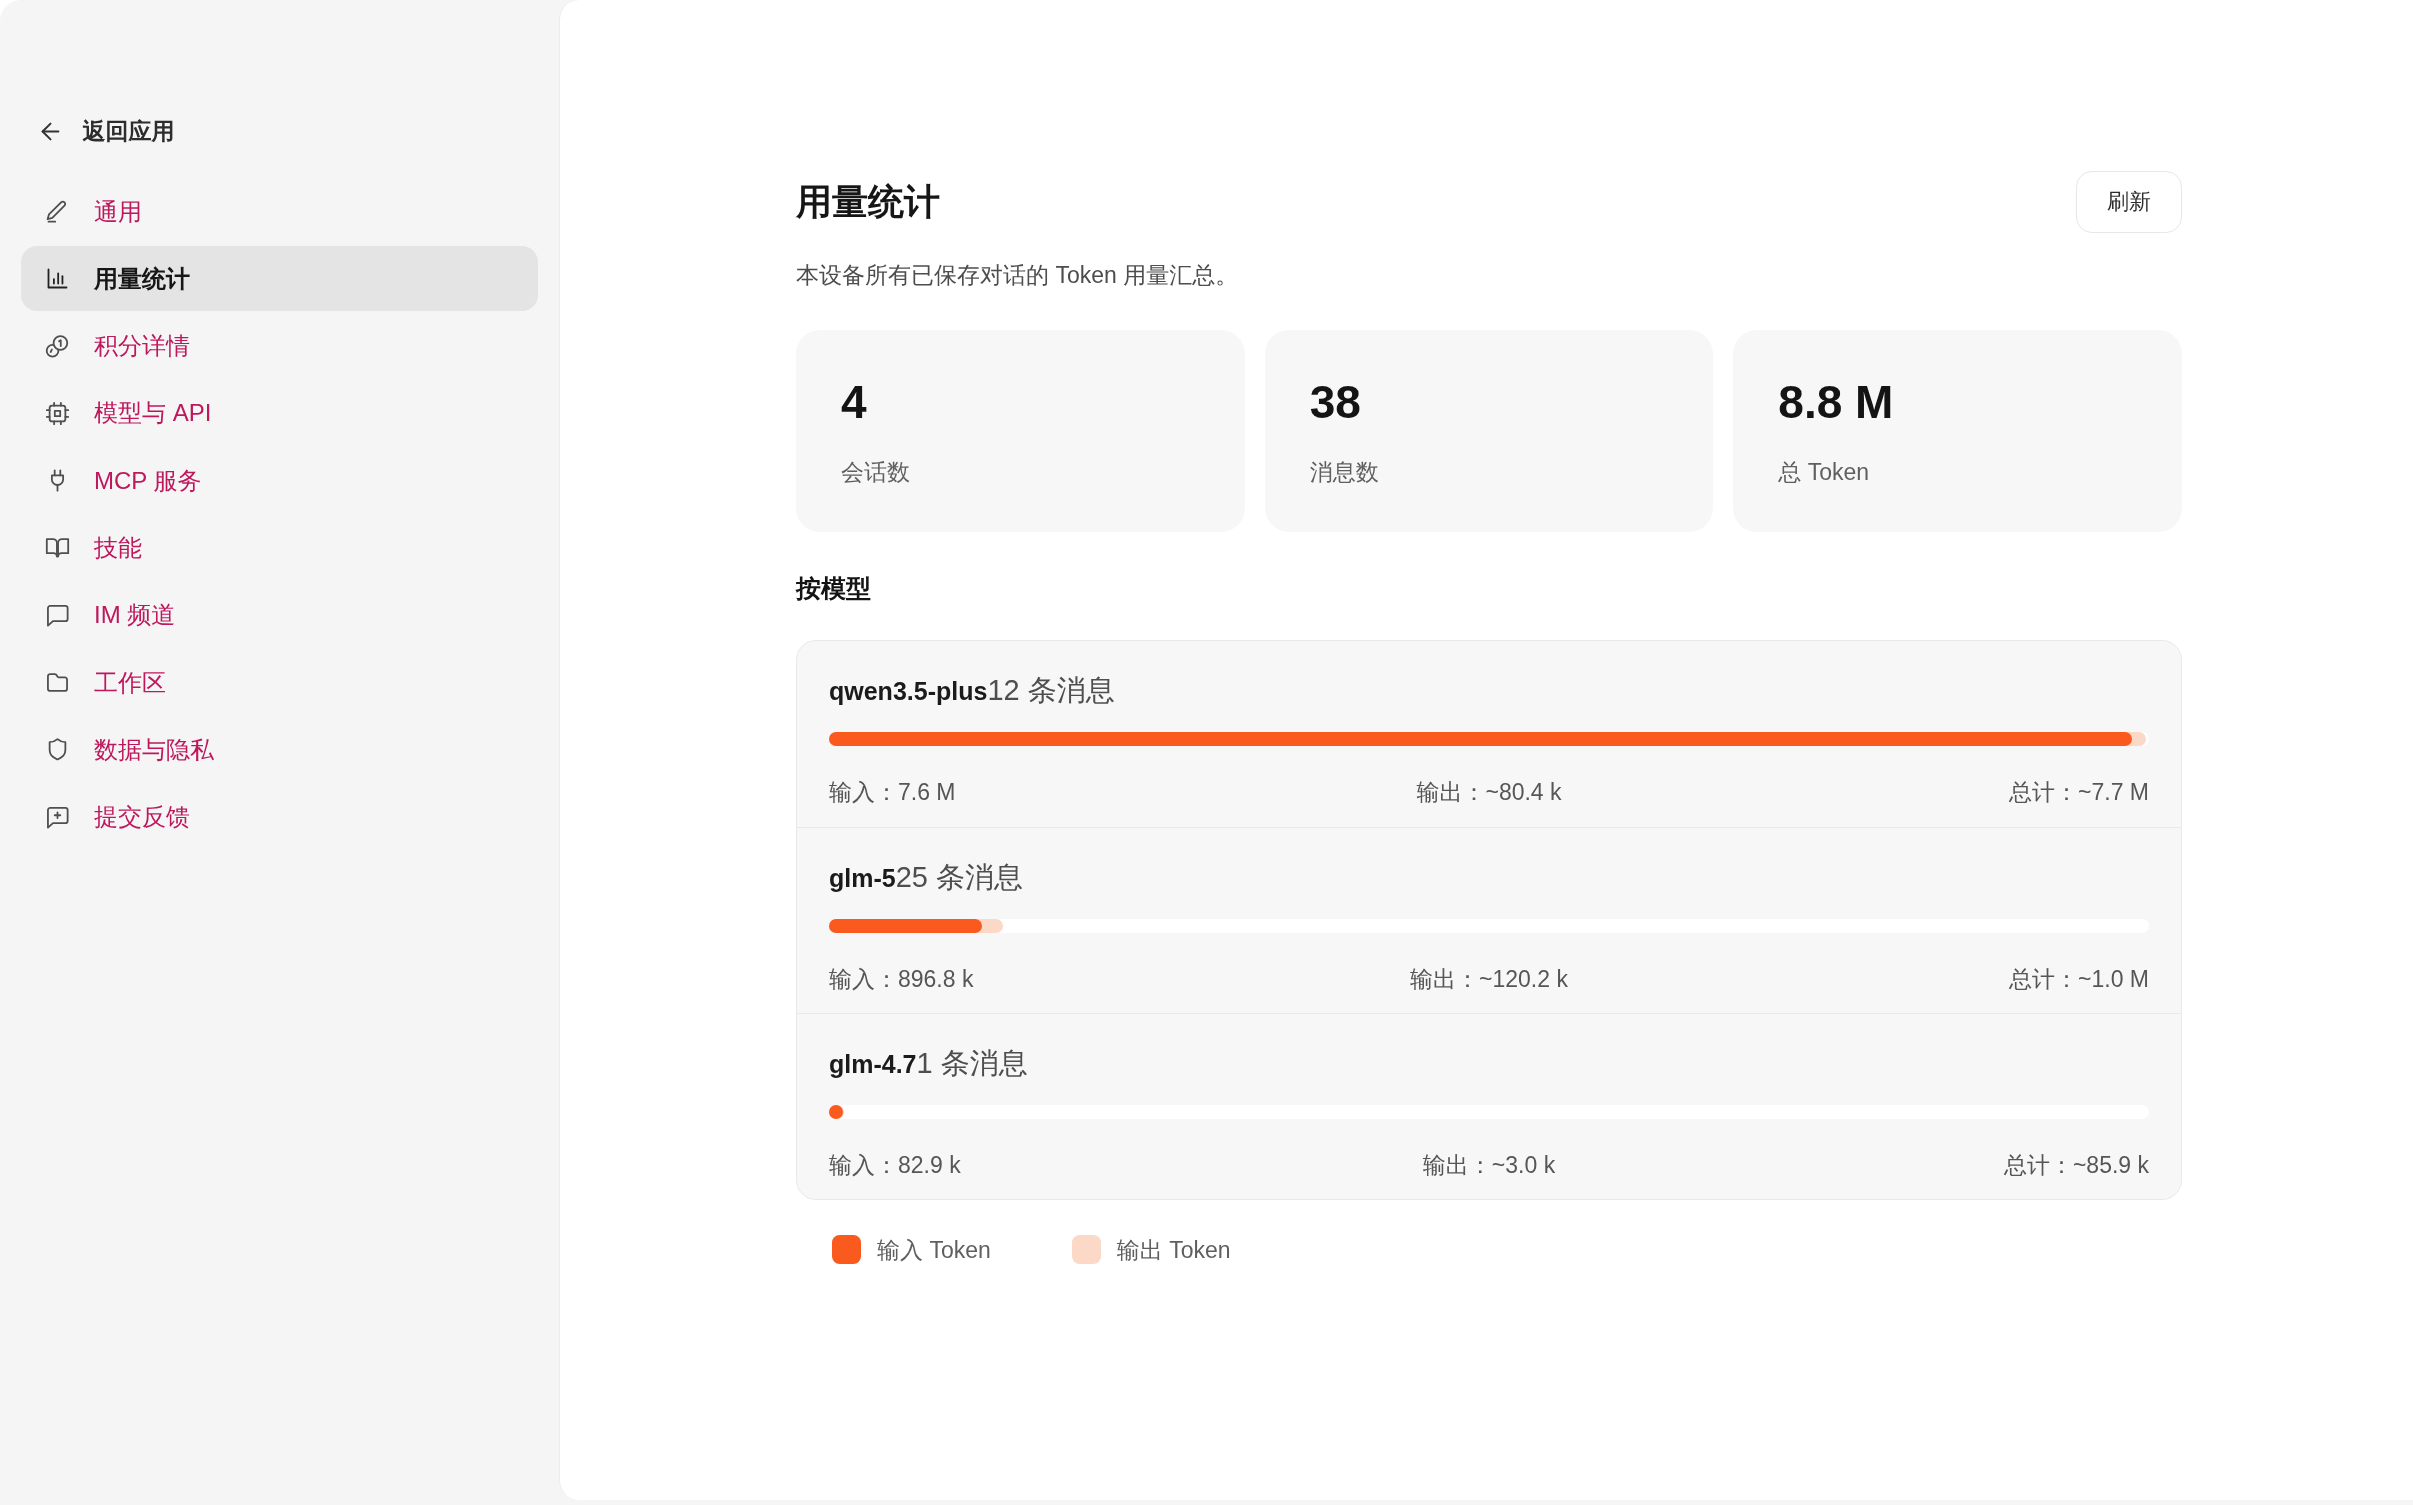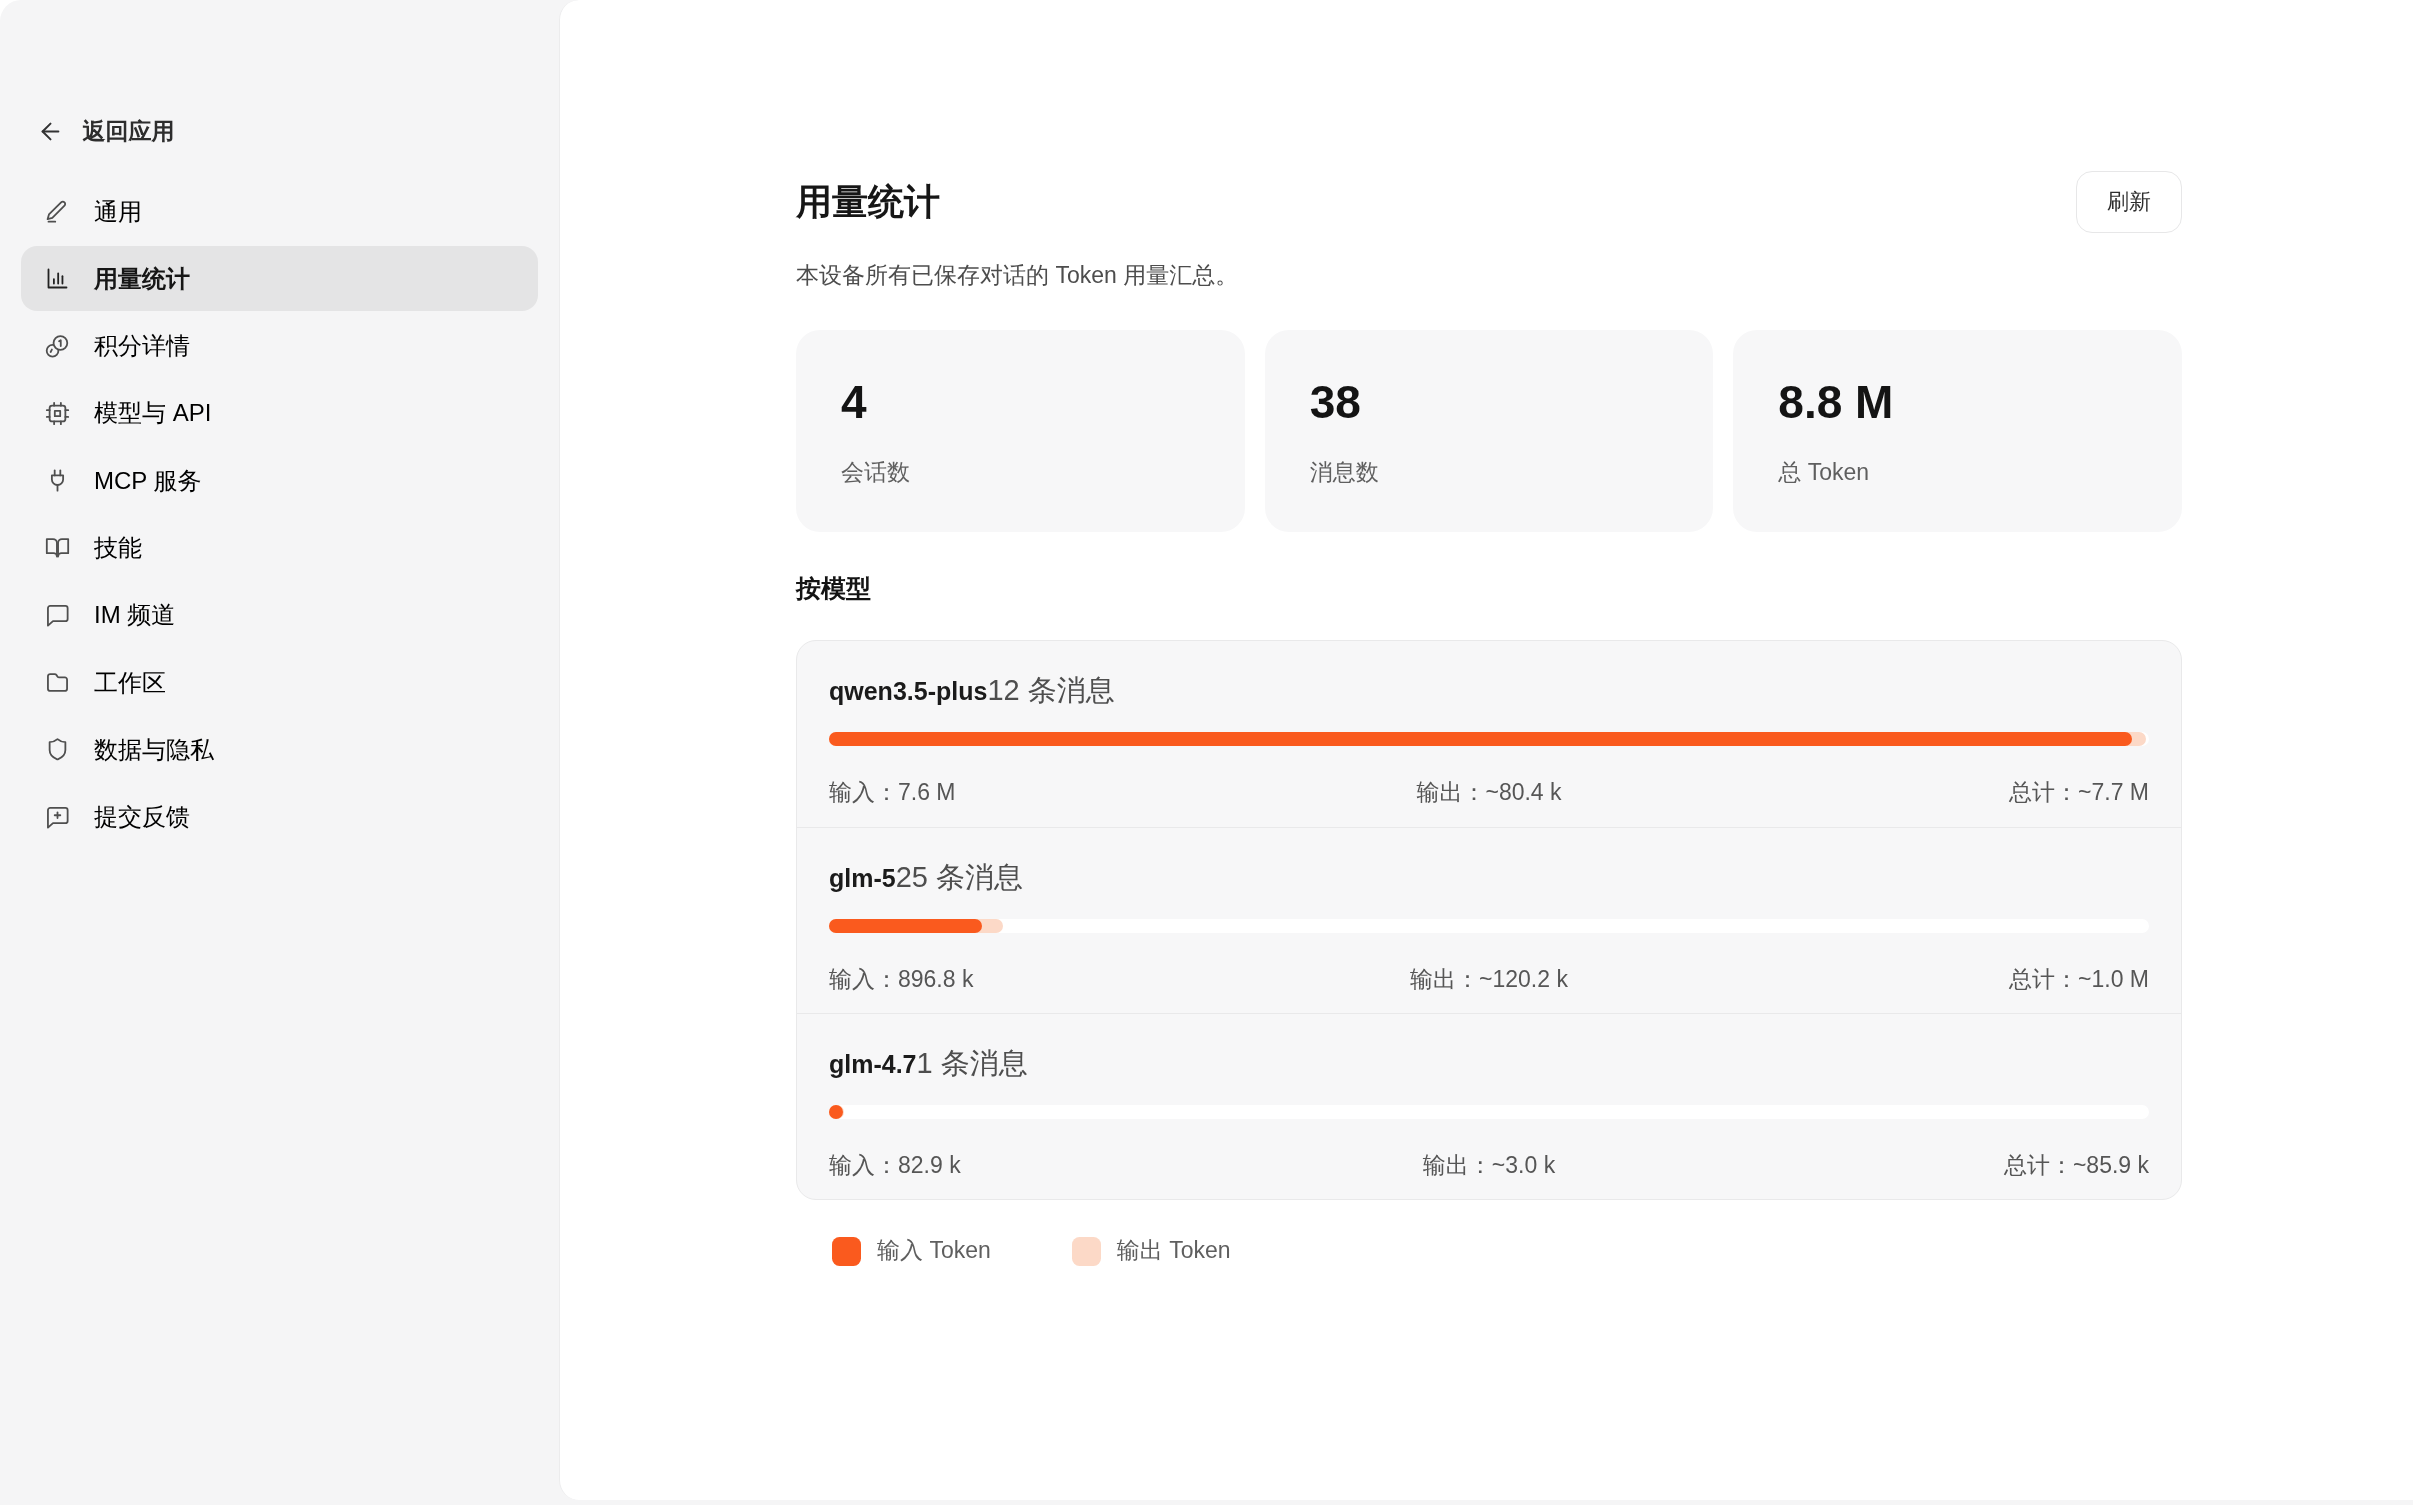--- a/index.html
+++ b/index.html
@@ -22,21 +22,21 @@
     display:flex;align-items:center;gap:18.6px;
     padding-left:16px;height:49px;
     color:#2d2d2d;font-size:23px;font-weight:700;
     cursor:pointer;
   }
   .back-row svg{width:27px;height:27px;stroke:#333;}
   .nav{margin-top:23px;display:flex;flex-direction:column;gap:2.3px;}
   .nav-item{
     display:flex;align-items:center;gap:23px;
     height:65px;padding:0 23px;border-radius:16px;
-    font-size:24px;color:#000000;cursor:pointer;white-space:nowrap;
+    font-size:24px;color:#be185d;cursor:pointer;white-space:nowrap;
   }
   .nav-item .icon{display:flex;align-items:center;}
   .nav-item svg{width:27px;height:27px;stroke:#4f4f4f;fill:none;}
   .nav-item.active{background:#e4e4e5;color:#161616;font-weight:700;}
   .nav-item.active svg{stroke:#222;}
 
   
   .panel{
     position:absolute;left:559px;top:0;right:0;bottom:4.6px;
     background:#ffffff;border-left:1.2px solid #ececed;
@@ -79,21 +79,21 @@
   .seg{position:absolute;left:0;top:0;height:14px;border-radius:7px;}
   .seg.in{z-index:2;}
   .model-stats{
     margin-top:31px;display:grid;grid-template-columns:1fr auto 1fr;
     font-size:23px;color:#565656;
   }
   .model-stats .cell-mid{text-align:center;}
   .model-stats .cell-right{justify-self:end;}
 
   .legend{margin-top:35px;display:flex;align-items:center;gap:45px;}
-  .legend-item{display:flex;align-items:flex-end;gap:16px;padding-left:36px;}
+  .legend-item{display:flex;align-items:flex-start;gap:16px;padding-left:36px;}
   .swatch{width:29px;height:29px;border-radius:7.5px;}
   .legend-label{font-size:23px;color:#5f5f5f;}
 </style>
 </head>
 <body>
 
 <div class="app">
 
   <aside class="sidebar">
 

